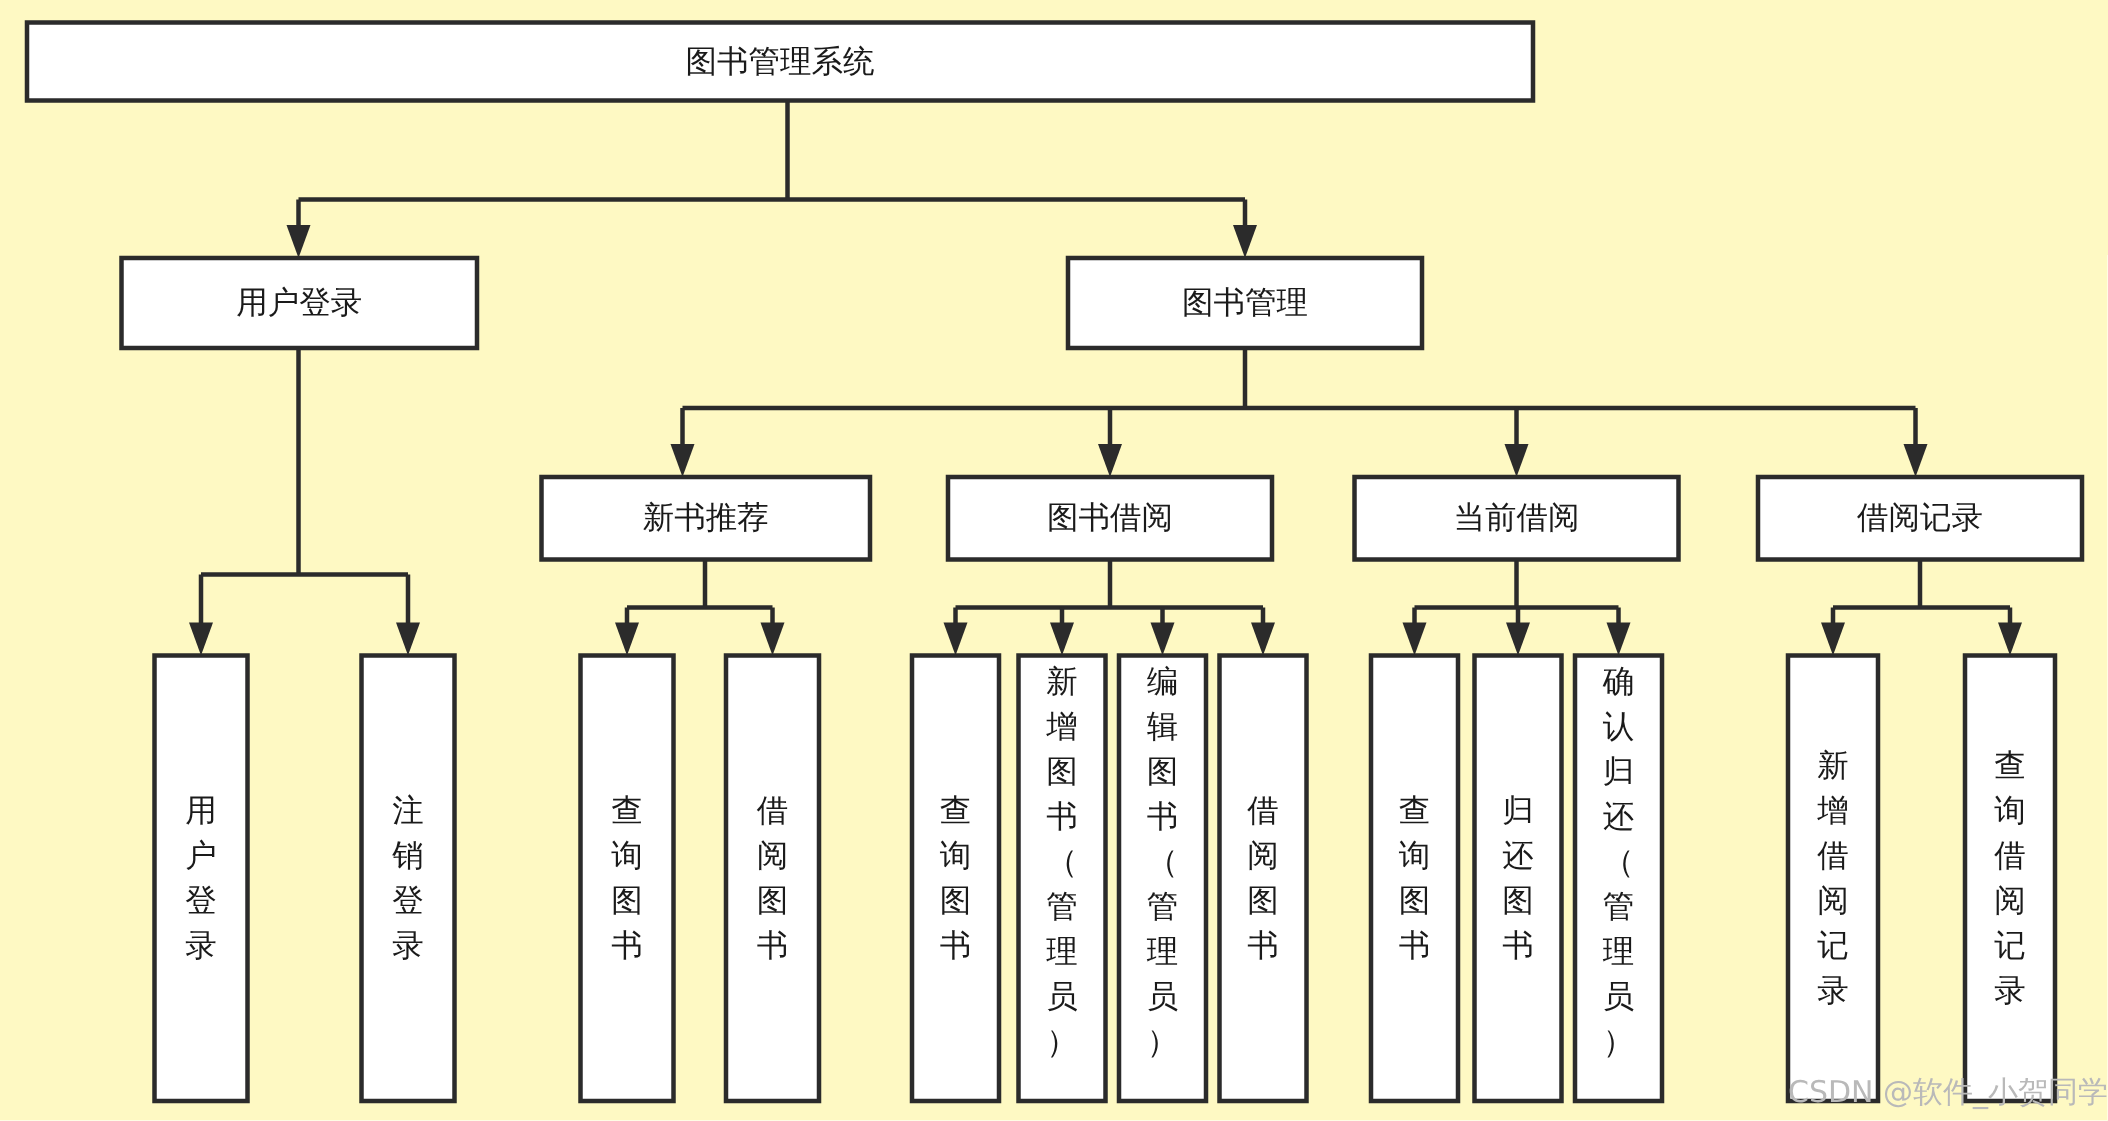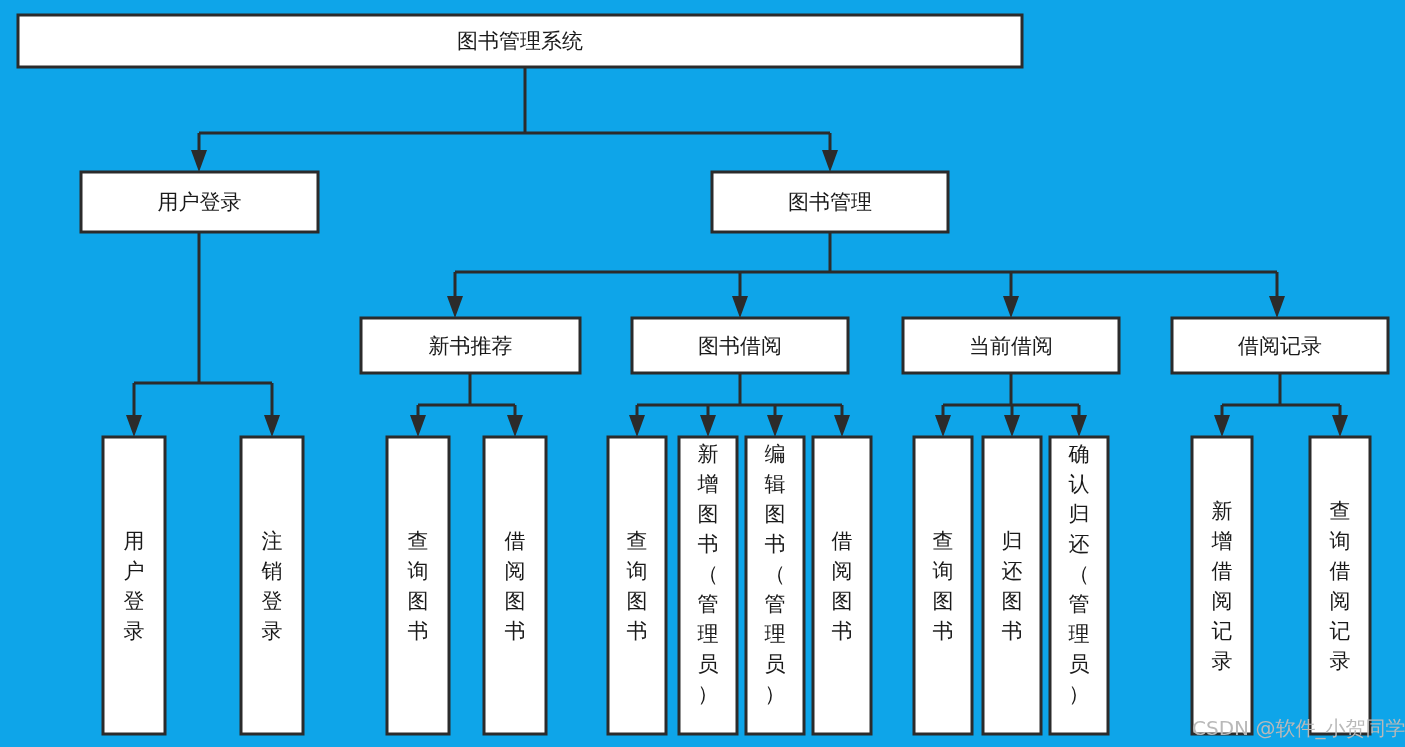--- a/index.html
+++ b/index.html
@@ -8,21 +8,21 @@
     padding: 0;
     background: #ffffff;
   }
   body {
     font-family: "Liberation Sans", "DejaVu Sans", sans-serif;
   }
   #diagram-root {
     position: relative;
     width: 1405px;
     height: 747px;
-    background: #0ea5e9;
+    background: #fef9c3;
     overflow: hidden;
   }
   svg.diagram-canvas {
     position: absolute;
     left: 0;
     top: 0;
     width: 1405px;
     height: 747px;
     display: block;
   }

